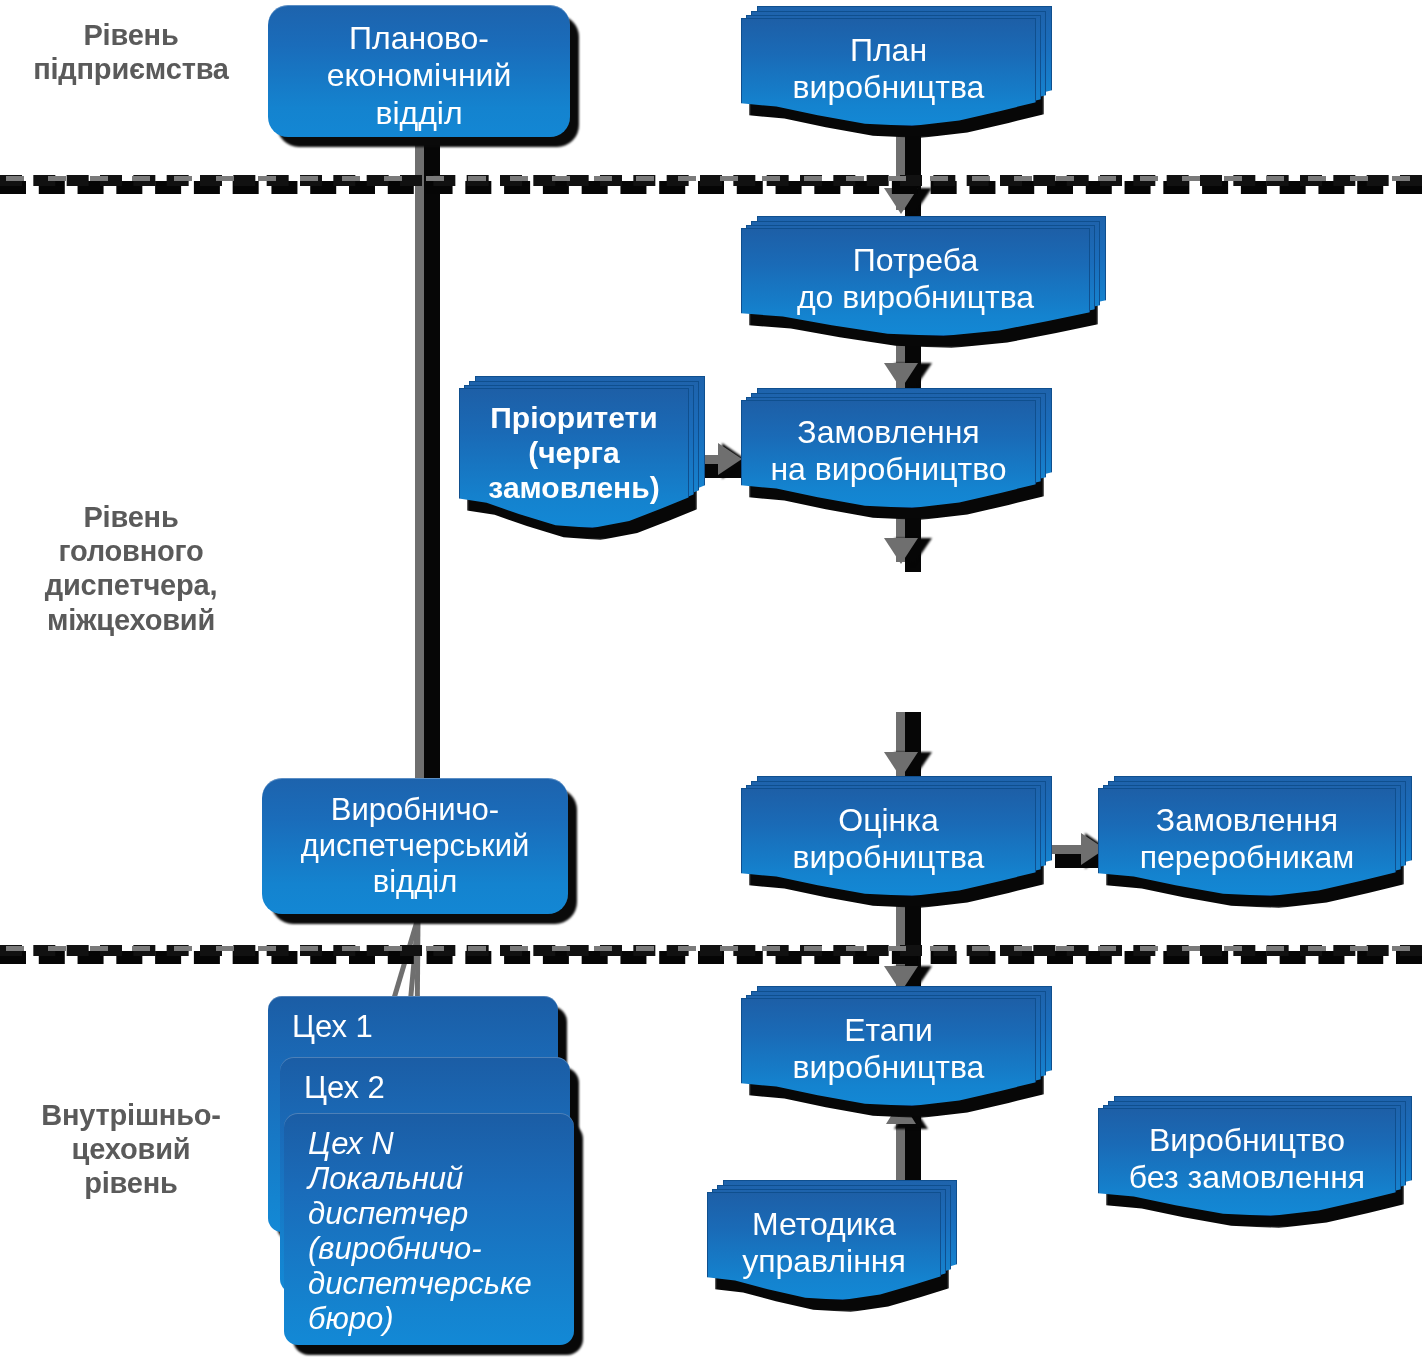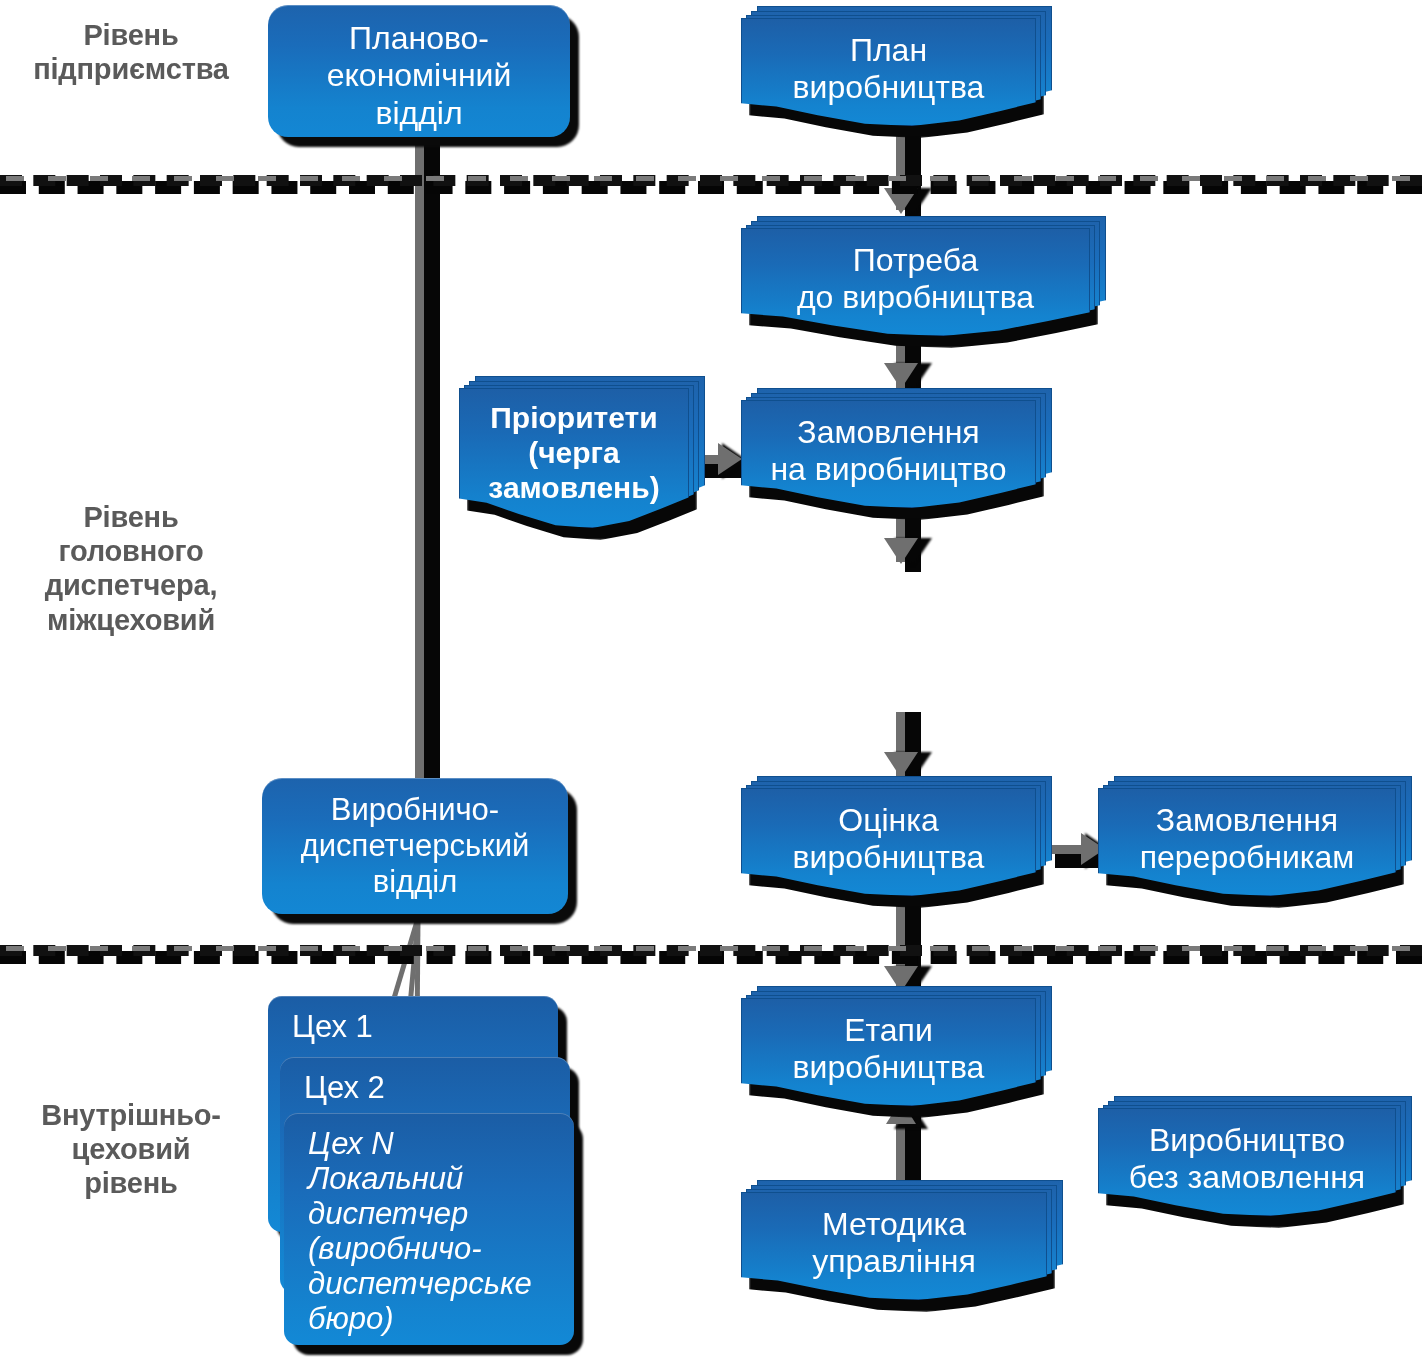--- a/index.html
+++ b/index.html
@@ -444,21 +444,21 @@
     <div class="shadow"></div>
     <div class="pg pg3"></div>
     <div class="pg pg2"></div>
     <div class="pg pg1"></div>
     <div class="face">
       <span class="label" style="font-size:32px; padding-top:13px;">Етапи
 виробництва</span>
     </div>
   </div>
 
-  <div class="node doc-stack" style="left:741px; top:1192px; width:306px; height:108px;">
+  <div class="node doc-stack" style="left:707px; top:1192px; width:234px; height:108px;">
     <div class="shadow"></div>
     <div class="pg pg3"></div>
     <div class="pg pg2"></div>
     <div class="pg pg1"></div>
     <div class="face">
       <span class="label" style="font-size:32px; padding-top:13px;">Методика
 управління</span>
     </div>
   </div>
 

